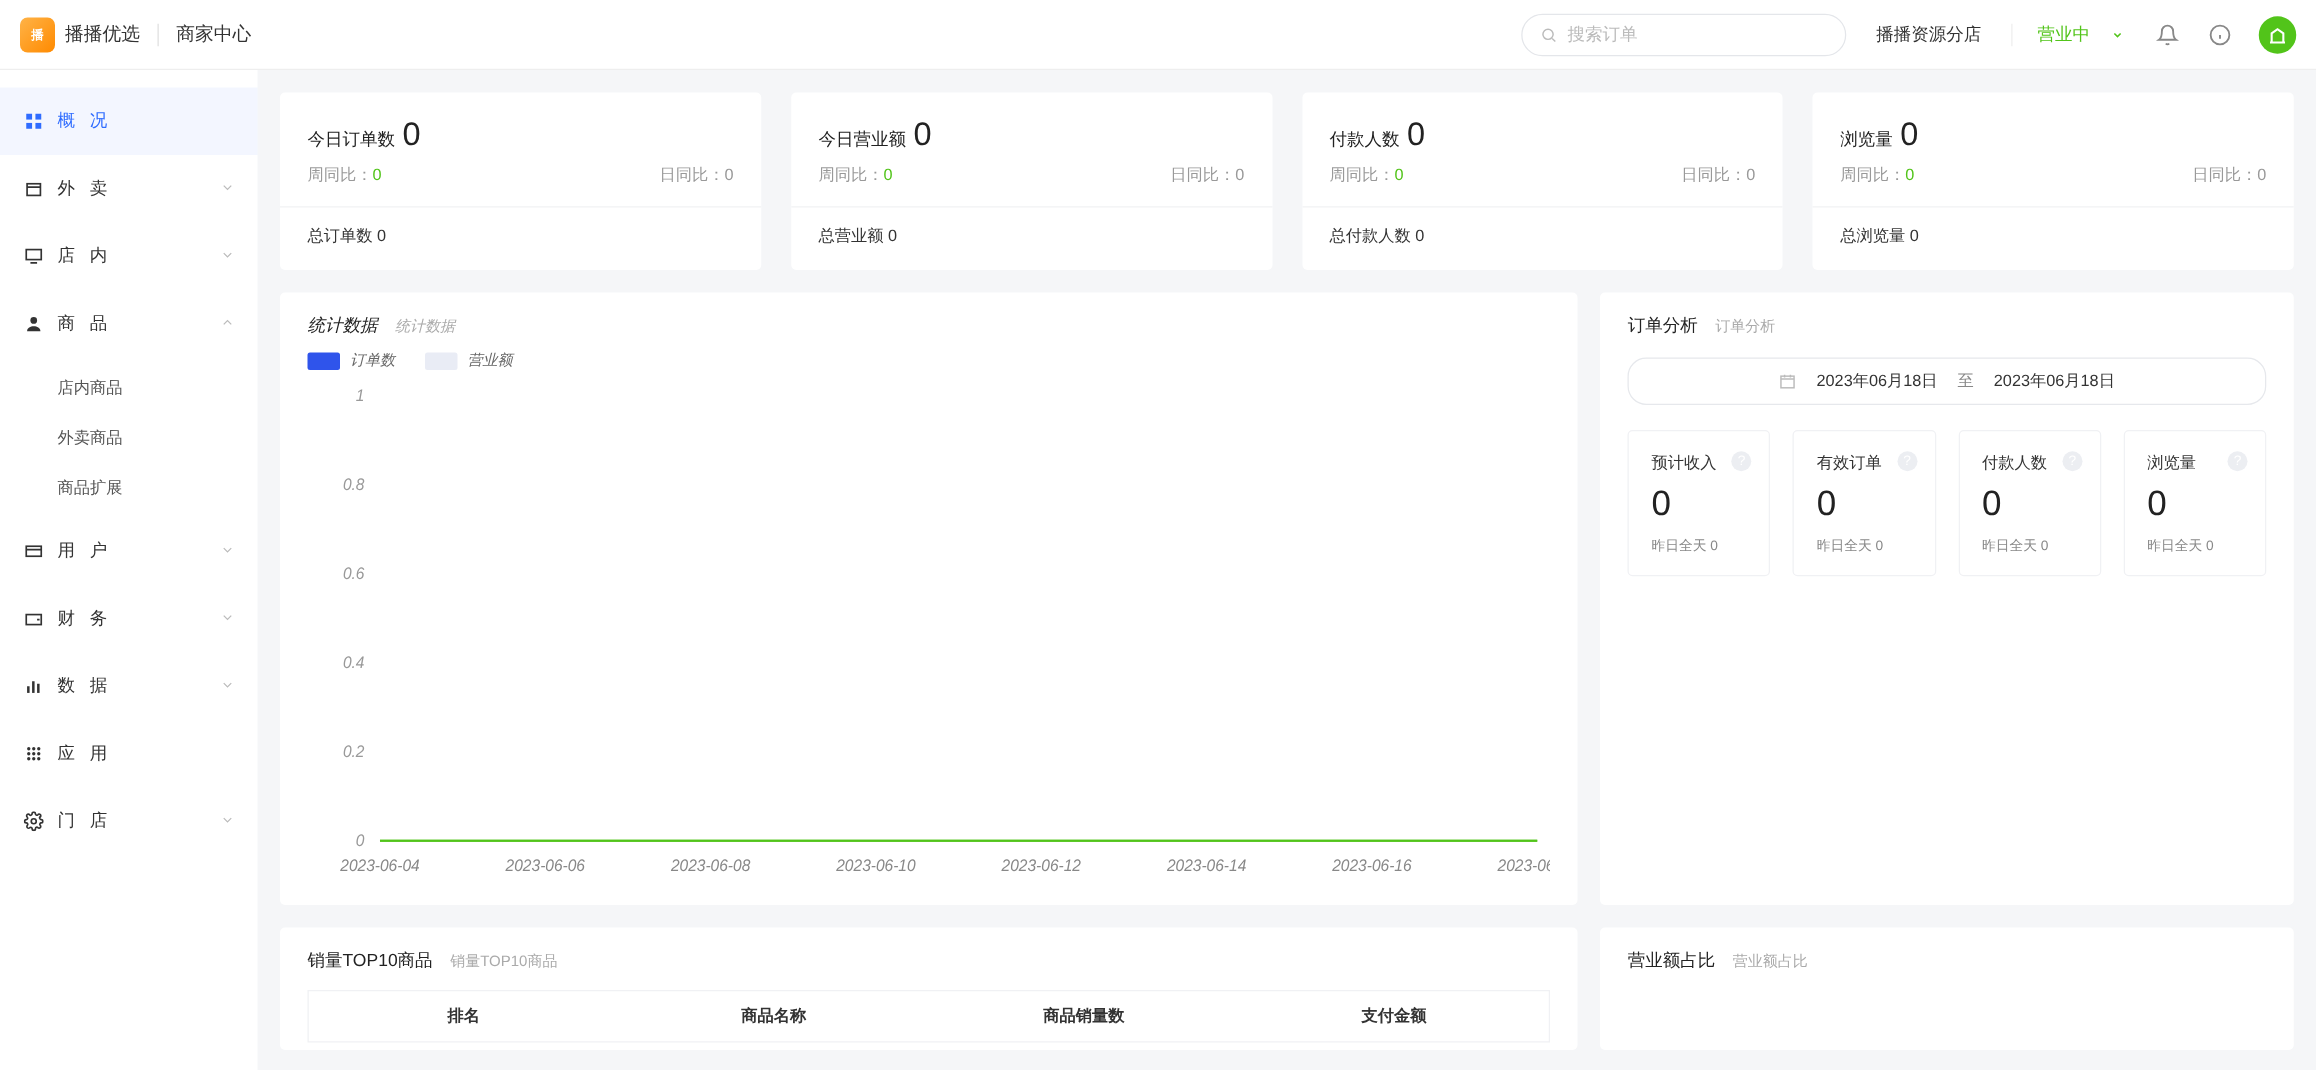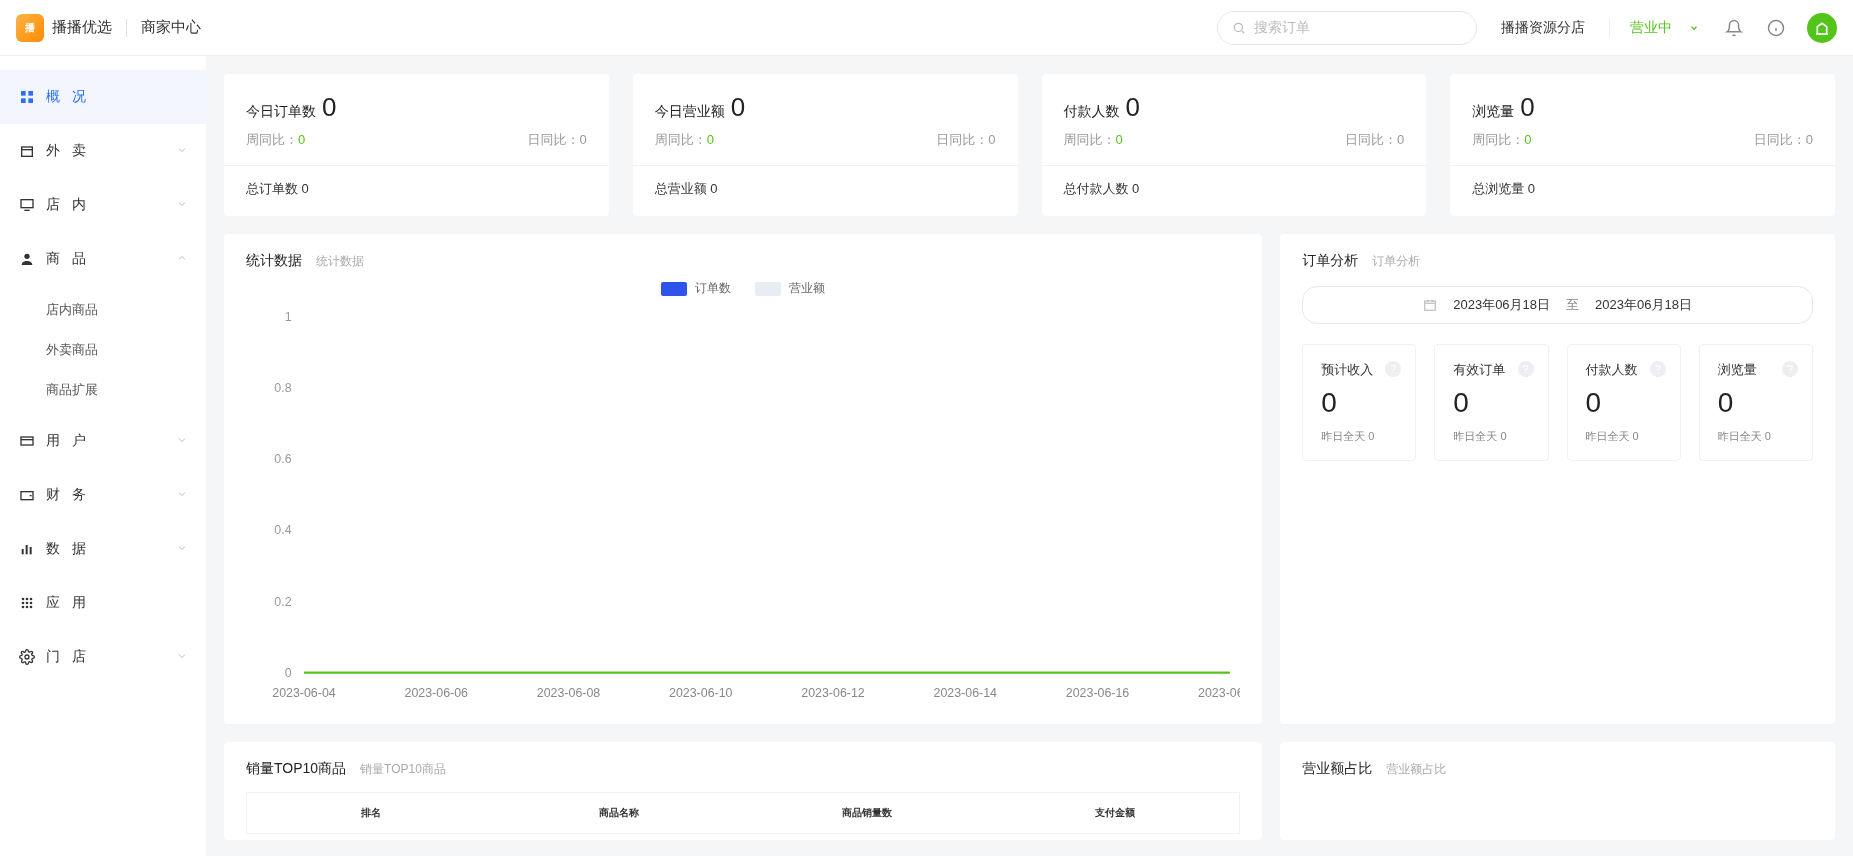--- a/index.html
+++ b/index.html
@@ -94,28 +94,28 @@
 .card .title-line .t { color:#222; font-size:14px;}
 .card .title-line .num { font-size:26px; font-weight:400; color:#222;}
 .card .compare { display:flex; justify-content:space-between; margin-top:8px; color:#999; font-size:13px;}
 .card .compare .val-green { color:#52c41a; }
 .card .hr { height:1px; background:#f1f2f4; margin:16px -22px 14px -22px;}
 .card .total { color:#333; font-size:13px;}
 
 
 .panels-row { display:flex; gap:18px; margin-top:18px;}
 .panel { background:#fff; border-radius:4px; padding:18px 22px;}
-.panel.stat { flex: 0 0 calc(65% - 9px); height:490px; display:flex; flex-direction:column;}
+.panel.stat { flex: 0 0 calc(65% - 9px); height:490px; display:flex; flex-direction:column;font-style:italic;}
 .panel.analysis { flex: 0 0 calc(35% - 9px); height:490px;}
 .panel-title { font-size:14px; color:#222; display:flex; align-items:center; gap:14px; margin-bottom:10px;}
 .panel-title .sub { color:#aaa; font-size:12px;}
 
 
 .chart-wrap { flex:1; position:relative; }
-.legend { display:flex; gap:24px; justify-content:center; margin-bottom:8px;}
+.legend { display:flex; gap:24px; justify-content:flex-start; margin-bottom:8px;}
 .legend .item { display:flex; align-items:center; gap:8px; font-size:12px; color:#666;}
 .legend .sw { width:26px; height:14px; border-radius:2px;}
 
 
 .date-range {
   border:1px solid #e6e8ec; border-radius:15px;
   height:38px; display:flex; align-items:center; justify-content:center;
   gap:16px; color:#333; font-size:13px; margin-top:16px; cursor:pointer;
   padding:0 14px;
 }
@@ -136,21 +136,21 @@
 .mini .big { font-size:28px; color:#222; margin-top:8px;}
 .mini .sub { color:#888; font-size:11px; margin-top:10px;}
 
 
 .panels-row2 { display:flex; gap:18px; margin-top:18px;}
 .panel.top10 { flex: 0 0 calc(65% - 9px); padding-bottom:6px;}
 .panel.pie { flex: 0 0 calc(35% - 9px);}
 .table-head {
   display:flex; background:#fff; border:1px solid #f0f1f4;
   height:42px; align-items:center; margin-top:14px;
-  font-size:10px; color:#333; font-weight:600;
+  font-size:13px; color:#333; font-weight:600;
 }
 .table-head > div { flex:1; text-align:center;}
 
 .chev svg{width:12px;height:12px;}
 </style>
 </head>
 <body>
 
 <div class="header">
   <div class="logo">播</div>

